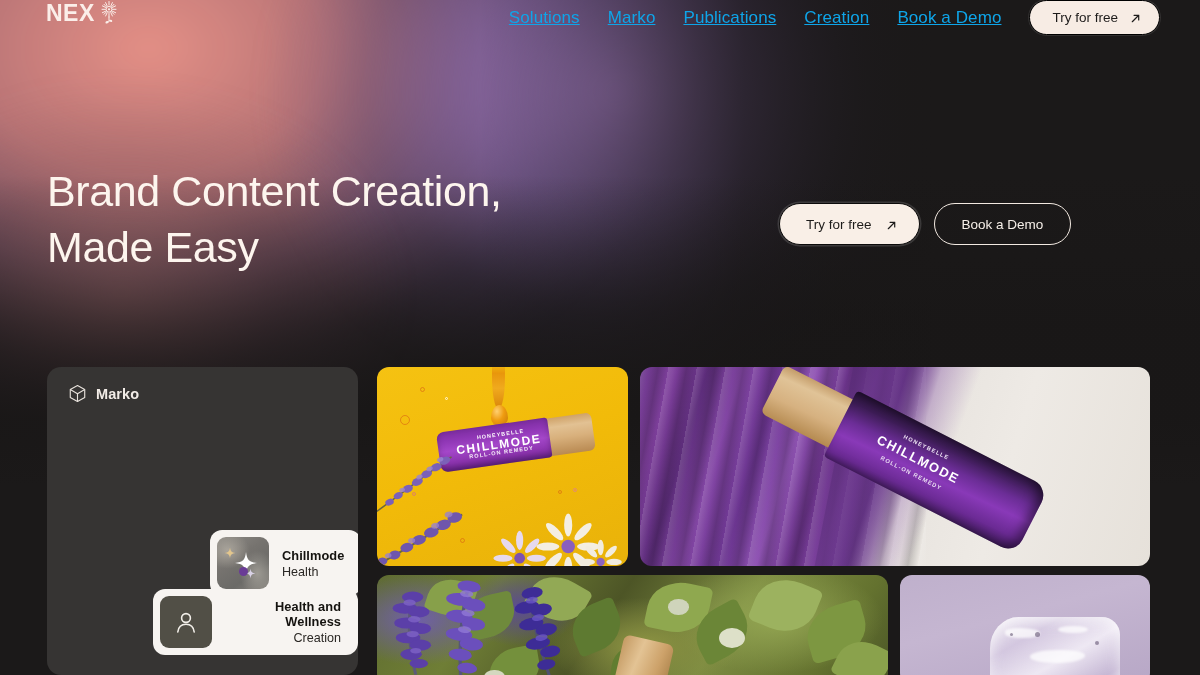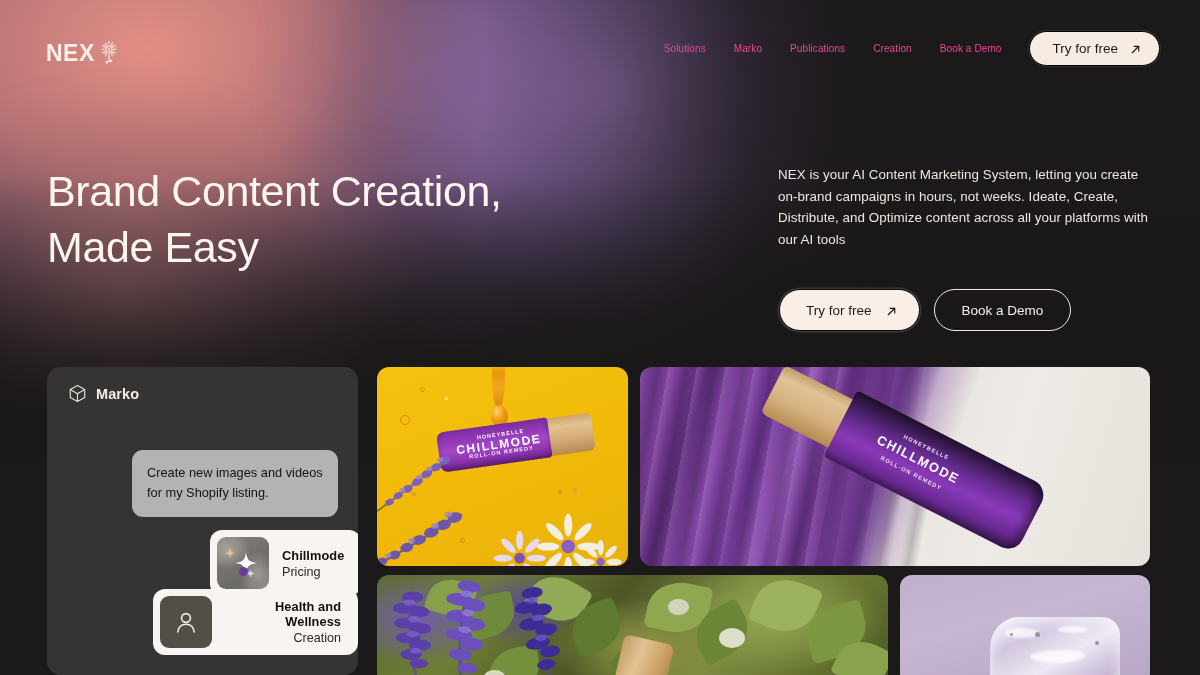--- a/index.html
+++ b/index.html
@@ -63,38 +63,38 @@
     position: absolute; inset: 0;
     background:
       linear-gradient(to bottom, rgba(24,22,22,0) 26%, rgba(24,22,22,0.62) 48%, rgba(25,23,23,0.95) 62%, #1b1919 72%),
       linear-gradient(to right, rgba(24,22,22,0) 40%, rgba(24,22,22,0.75) 62%, #1b1919 78%);
   }
 
   
   .header {
     position: absolute; top: 0; left: 0;
     width: 1200px; height: 66px;
-    display: flex; align-items: flex-end;
+    display: flex; align-items: flex-start;
     padding: 0 40px 0 46px;
     z-index: 30;
   }
   .logo { display: flex; align-items: center; gap: 2px; }
   .logo-word {
     font-size: 23px; font-weight: bold; letter-spacing: 0.5px;
     color: #fbeee9; line-height: 1;
   }
   .logo-mark { width: 22px; height: 26px; margin-left: 1px; }
 
   .nav {
     margin-left: auto;
     display: flex; align-items: center; gap: 0px;
   }
   .nav-link {
-    color: #ec4899; font-size: 10px; letter-spacing: 0.1px;
-    padding: 6px 14px; cursor: pointer; white-space: nowrap;
+    color: #0ea5e9; font-size: 17px; letter-spacing: 0.1px;
+    padding: 6px 14px; cursor: pointer; white-space: nowrap; text-decoration: underline;
   }
   .nav-cta {
     margin-left: 14px;
     display: flex; align-items: center; gap: 12px;
     background: #f7ece4; color: #1d1b1a;
     border: 1.5px solid #000;
     border-radius: 999px;
     padding: 9px 18px 9px 22px;
     font-size: 13.5px; cursor: pointer;
     box-shadow: 0 0 0 1px rgba(255,255,255,0.10);
@@ -364,21 +364,20 @@
         </span>
       </div>
     </div>
   </div>
 
   <div class="hero">
     <h1 class="hero-title">Brand Content Creation,
 Made Easy</h1>
 
     <div class="hero-right">
-      <p class="hero-copy">NEX is your AI Content Marketing System, letting you create on-brand campaigns in hours, not weeks. Ideate, Create, Distribute, and Optimize content across all your platforms with our AI tools</p>
       <div class="hero-buttons">
         <div class="btn btn-primary">
           <span>Try for free</span>
           <span class="arrow-ne">
             <svg viewBox="0 0 12 12" width="11" height="11">
               <path d="M2.5 9.5 L9.5 2.5 M4.4 2.5 H9.5 V7.6" fill="none" stroke="#1d1b1a" stroke-width="1.3" stroke-linecap="round" stroke-linejoin="round"></path>
             </svg>
           </span>
         </div>
         <div class="btn btn-secondary">
@@ -394,21 +393,20 @@
       <div class="marko-head">
         <span class="cube-icon">
           <svg viewBox="0 0 20 20" width="19" height="19">
             <path d="M10 1.6 L17.6 5.9 V14.1 L10 18.4 L2.4 14.1 V5.9 Z" fill="none" stroke="#e8e2dc" stroke-width="1.2" stroke-linejoin="round"></path>
             <path d="M2.4 5.9 L10 10.2 L17.6 5.9 M10 10.2 V18.4" fill="none" stroke="#e8e2dc" stroke-width="1.2" stroke-linejoin="round"></path>
           </svg>
         </span>
         <span class="marko-name">Marko</span>
       </div>
 
-      <div class="bubble">Create new images and videos for my Shopify listing.</div>
 
       <div class="chip chip-product">
         <div class="chip-thumb thumb-chill">
           <span class="spark" style="left:16px; top:13px;">
             <svg viewBox="0 0 26 26" width="26" height="26">
               <path d="M13 2 C14 10 16 12 24 13 C16 14 14 16 13 24 C12 16 10 14 2 13 C10 12 12 10 13 2 Z" fill="#ffffff"></path>
             </svg>
           </span>
           <span class="spark" style="left:7px; top:8px;">
             <svg viewBox="0 0 12 12" width="12" height="12">
@@ -417,21 +415,21 @@
           </span>
           <span class="spark" style="left:28px; top:28px;">
             <svg viewBox="0 0 12 12" width="11" height="11">
               <path d="M6 0.6 C6.5 4.4 7.6 5.5 11.4 6 C7.6 6.5 6.5 7.6 6 11.4 C5.5 7.6 4.4 6.5 0.6 6 C4.4 5.5 5.5 4.4 6 0.6 Z" fill="#d9d2e6"></path>
             </svg>
           </span>
           <span class="spark" style="left:22px; top:30px; width:9px; height:9px; border-radius:50%; background:#6a3c96;"></span>
         </div>
         <div class="chip-texts">
           <span class="chip-title">Chillmode</span>
-          <span class="chip-sub">Pricing</span>
+          <span class="chip-sub">Health</span>
         </div>
       </div>
 
       <div class="chip chip-audience">
         <div class="chip-thumb thumb-aud">
           <span class="person-icon">
             <svg viewBox="0 0 26 26" width="26" height="26">
               <circle cx="13" cy="9" r="4.4" fill="none" stroke="#f2efe9" stroke-width="1.6"></circle>
               <path d="M4.8 23 C5.4 17.6 9 15.2 13 15.2 C17 15.2 20.6 17.6 21.2 23" fill="none" stroke="#f2efe9" stroke-width="1.6" stroke-linecap="round"></path>
             </svg>

